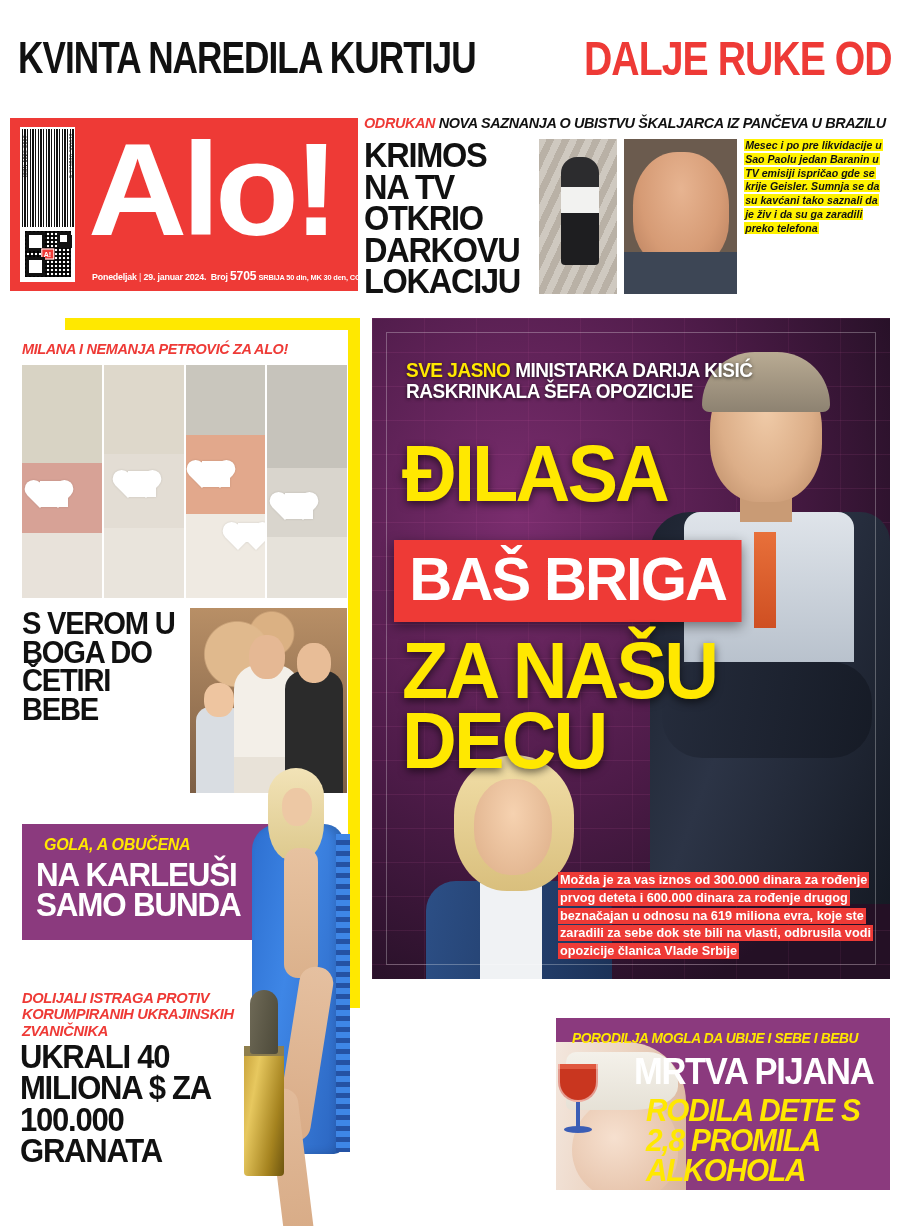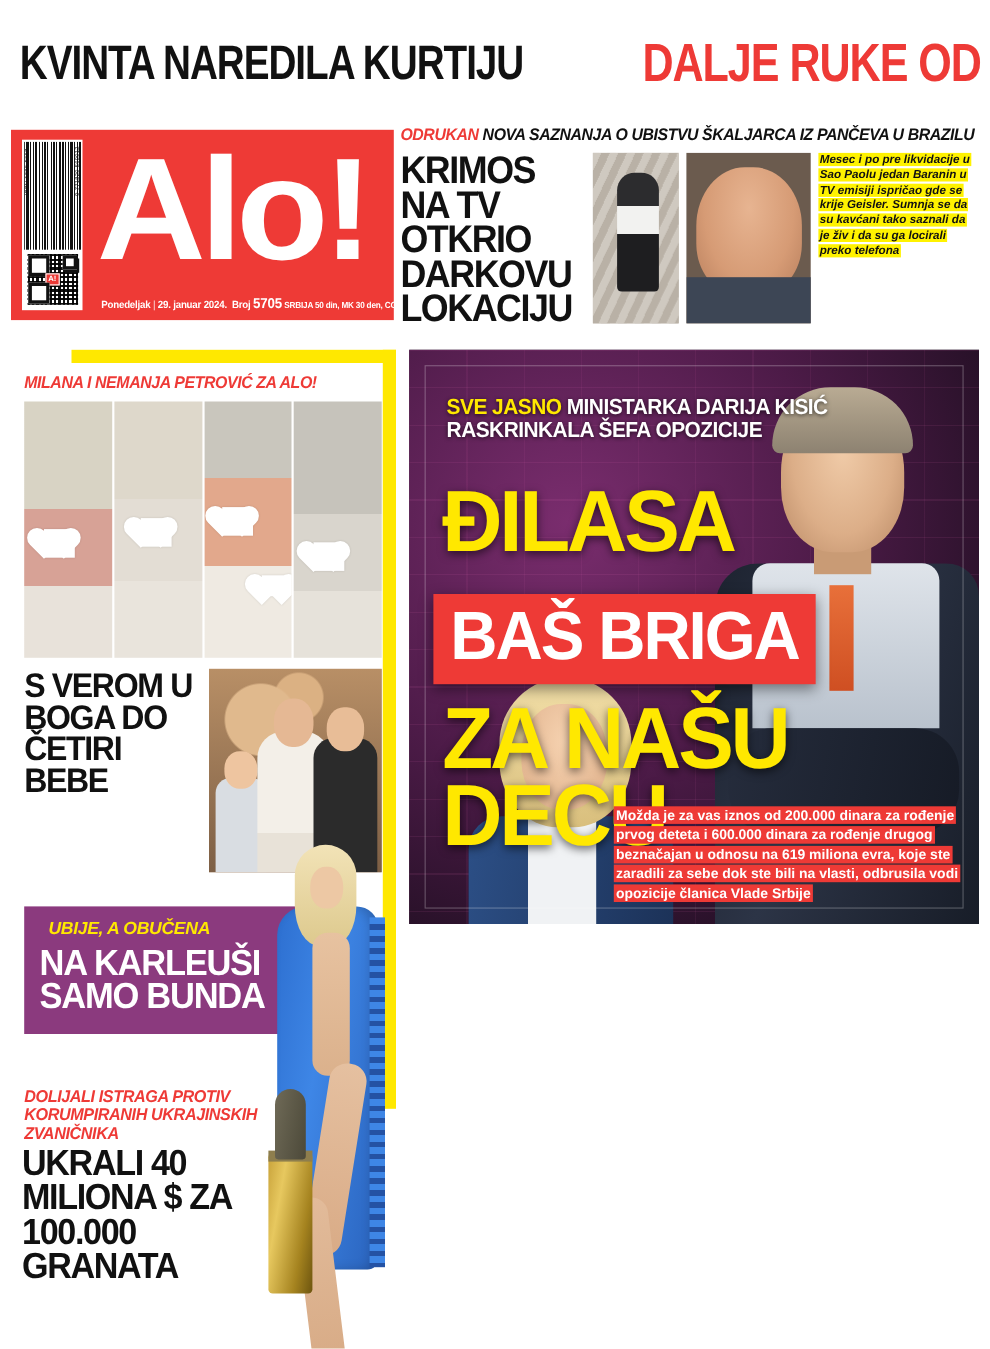--- a/index.html
+++ b/index.html
@@ -254,21 +254,21 @@
   }
   .ukr-head {
     position: absolute; left: 10px; top: 723px; width: 240px;
     font-size: 33px; font-weight: 700; line-height: .95; color: #111;
     letter-spacing: -1.3px;
     transform: scaleX(0.94); transform-origin: left top;
   }
 
   
   .main-story {
-    position: absolute; left: 372px; top: 318px; width: 518px; height: 522px;
+    position: absolute; left: 372px; top: 318px; width: 518px; height: 661px;
     background:
       radial-gradient(ellipse at 28% 30%, #7a2d6e 0%, #4d1b48 45%, #241025 80%),
       #1c0d1f;
     overflow: hidden;
   }
   .brickwork { position:absolute; inset:0; opacity:.55;
     background-image:
       repeating-linear-gradient(to bottom, rgba(255,120,200,.16) 0 1px, transparent 1px 34px),
       repeating-linear-gradient(to right, rgba(255,120,200,.12) 0 1px, transparent 1px 52px);
   }
@@ -422,21 +422,21 @@
   <div class="tr-story">
     <div class="tr-kicker">
       <span class="red">ODRUKAN</span>
       <span>NOVA SAZNANJA O UBISTVU ŠKALJARCA IZ PANČEVA U BRAZILU</span>
     </div>
     <div class="tr-body">
       <div class="tr-head">KRIMOS NA TV OTKRIO DARKOVU LOKACIJU</div>
       <div class="ph tr-ph1"></div>
       <div class="ph tr-ph2"></div>
       <div class="tr-caption">
-        <span>Mesec i po pre likvidacije u Sao Paolu jedan Baranin u TV emisiji ispričao gde se krije Geisler. Sumnja se da su kavćani tako saznali da je živ i da su ga locirali preko telefona</span>
+        <span>Mesec i po pre likvidacije u Sao Paolu jedan Baranin u TV emisiji ispričao gde se krije Geisler. Sumnja se da su kavćani tako saznali da je živ i da su ga zaradili preko telefona</span>
       </div>
     </div>
   </div>
 
   <div class="left-col">
     <div class="yellow-frame"></div>
 
     <div class="lc-kicker">MILANA I NEMANJA PETROVIĆ ZA ALO!</div>
 
     <div class="baby-strip">
@@ -458,21 +458,21 @@
     <div class="lc-head2">S VEROM U BOGA DO ČETIRI BEBE</div>
 
     <div class="family-photo">
       <div class="fp-wall"></div>
       <div class="fp-kid"></div>
       <div class="fp-mom"></div>
       <div class="fp-dad"></div>
     </div>
 
     <div class="karleusa-box">
-      <div class="kb-kicker">UBIJE, A OBUČENA</div>
+      <div class="kb-kicker">GOLA, A OBUČENA</div>
       <div class="kb-head">NA KARLEUŠI SAMO BUNDA</div>
     </div>
 
     <div class="karleusa-fig">
       <span class="kf-coat"></span>
       <span class="kf-hair"></span>
       <span class="kf-face"></span>
       <span class="kf-torso"></span>
       <span class="kf-leg1"></span>
       <span class="kf-leg2"></span>
@@ -514,19 +514,33 @@
     <div class="ms-kicker">
       <span class="yel">SVE JASNO</span>
       <span>MINISTARKA DARIJA KISIĆ RASKRINKALA ŠEFA OPOZICIJE</span>
     </div>
 
     <div class="ms-h1">ĐILASA</div>
     <div class="ms-h2">BAŠ BRIGA</div>
     <div class="ms-h3">ZA NAŠU DECU</div>
 
     <div class="ms-text">
-      <span>Možda je za vas iznos od 200.000 dinara za rođenje prvog deteta i 600.000 dinara za rođenje drugog beznačajan u odnosu na 619 miliona evra, koje ste zaradili za sebe dok ste bili na vlasti, odbrusila vodi opozicije članica Vlade Srbije</span>
-    </div>
-  </div>
-
-
+      <span>Možda je za vas iznos od 300.000 dinara za rođenje prvog deteta i 600.000 dinara za rođenje drugog beznačajan u odnosu na 619 miliona evra, koje ste zaradili za sebe dok ste bili na vlasti, odbrusila vodi opozicije članica Vlade Srbije</span>
+    </div>
+  </div>
+
+
+  <div class="pijana-box">
+    <div class="pb-preg">
+      <span class="pb-belly"></span>
+      <span class="pb-top"></span>
+      <span class="pb-glass">
+        <span class="pb-bowl"></span>
+        <span class="pb-stem"></span>
+        <span class="pb-base"></span>
+      </span>
+    </div>
+    <div class="pb-kicker">PORODILJA MOGLA DA UBIJE I SEBE I BEBU</div>
+    <div class="pb-h1">MRTVA PIJANA</div>
+    <div class="pb-h2">RODILA DETE S 2,8 PROMILA ALKOHOLA</div>
+  </div>
 
 </div>
 
 </body></html>

